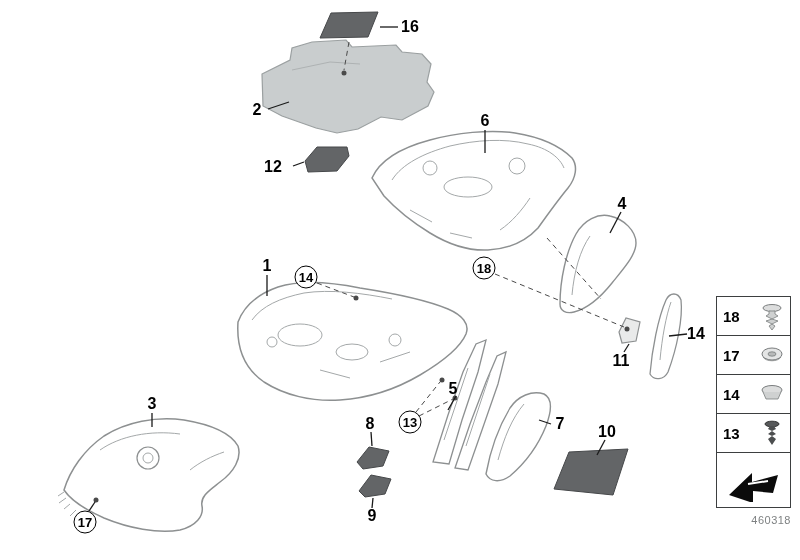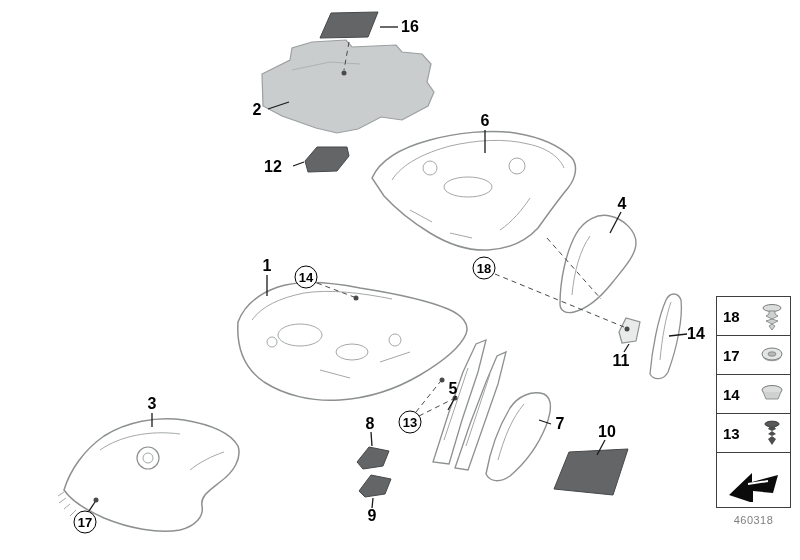--- a/index.html
+++ b/index.html
@@ -25,21 +25,21 @@
     padding:0 3px 0 6px; cursor:pointer;
   }
   .legend-row + .legend-row, .legend-arrowbox { margin-top:-1px; }
   .legend-num { font-weight:bold; font-size:15px; color:#000; }
   .legend-arrowbox {
     height:56px; border:1px solid #3d3f40; background:#fff;
     display:flex; align-items:center; justify-content:center;
   }
   .drawing-number {
     position:absolute; left:716px; top:514px; width:75px;
-    text-align:center; font-size:11px; color:#7e8182; letter-spacing:.5px;
+    text-align:right; font-size:11px; color:#7e8182; letter-spacing:.5px;
   }
 </style>
 </head>
 <body>
 
 <div class="stage">
 
   <svg class="lines" width="800" height="560" viewBox="0 0 800 560">
 
     <g>

